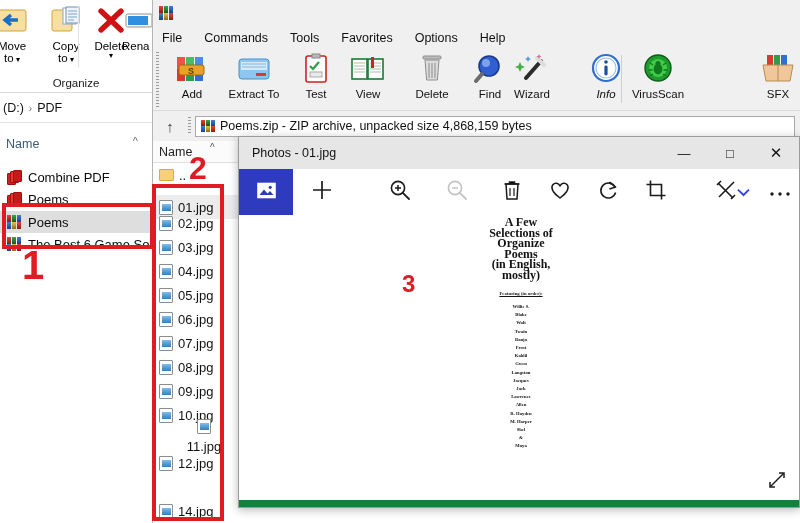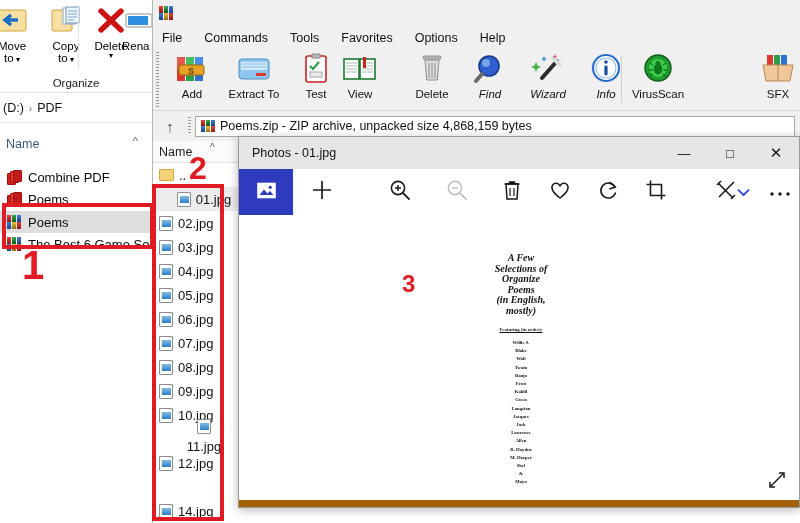--- a/index.html
+++ b/index.html
@@ -148,21 +148,21 @@
   .ico-folderup { width: 15px; height: 12px; background: #f4d27a; border:1px solid #d9ab3f;
                   border-radius: 1px; flex:none; }
   .ico-jpg { position: relative; width: 14px; height: 15px; flex:none;
              background: #fff; border: 1px solid #8d8d8d; border-radius: 1px; }
   .ico-jpg::after { content:''; position:absolute; left:2px; top:3px; width:9px; height:7px;
              background: linear-gradient(#7fbce8,#2f7fc4); }
 
   
   #photos {
     position: absolute; left: 238px; top: 136px; width: 562px; height: 372px;
-    background: #a16207; border: 1px solid #9b9b9b;
+    background: #15803d; border: 1px solid #9b9b9b;
     box-shadow: 0 2px 9px rgba(0,0,0,.28);
   }
   .ph-title {
     position: absolute; left: 0; top: 0; width: 560px; height: 32px;
     background: #e6e6e6; display: flex; align-items: center;
   }
   .ph-title-text { font-size: 12.5px; color: #111; padding-left: 13px; flex: 1; }
   .ph-wb { width: 46px; height: 32px; display: flex; align-items: center;
            justify-content: center; font-size: 13px; color: #111; }
   .ph-wb.close { font-size: 15px; }
@@ -183,22 +183,22 @@
   .ph-canvas {
     position: absolute; left: 0; top: 78px; width: 560px; height: 285px;
     background: #ffffff;
   }
   .ph-expand { position: absolute; right: 10px; bottom: 8px; width: 24px; height: 24px;
                display:flex; align-items:center; justify-content:center; color:#222; }
 
   
   .doc-page { position: absolute; left: 232px; top: 2px; width: 100px; text-align: center; }
   .doc-title {
-    font-family: "Liberation Serif", serif; font-weight: bold; font-style: italic;
-    font-size: 10px; line-height: 10.5px; color: #121212; margin-top: 36px;
+    font-family: "Liberation Serif", serif; font-weight: bold; 
+    font-size: 12px; line-height: 10.5px; color: #121212;
   }
   .doc-feat {
     margin-top: 11px; font-family: "Liberation Serif", serif; font-weight: bold;
     font-size: 4.6px; letter-spacing: .1px; text-decoration: underline; color:#121212;
   }
   .doc-names {
     margin-top: 7px; font-family: "Liberation Serif", serif; font-weight: bold;
     font-size: 4.7px; line-height: 8.2px; color: #121212;
   }
 
@@ -379,21 +379,21 @@
           <svg width="36" height="34" viewBox="0 0 36 34">
             <rect x="8" y="4" width="20" height="26" rx="2" fill="#fdfdfd" stroke="#cc2222" stroke-width="1.6"></rect>
             <rect x="14" y="2" width="8" height="4" fill="#b8b8b8" stroke="#888"></rect>
             <path d="M12 14 l3 3 l6 -7" stroke="#2f9e4a" stroke-width="2.2" fill="none"></path>
             <rect x="12" y="20" width="12" height="5" fill="#e9e9e9" stroke="#aaa"></rect>
           </svg>
         </span>
         <span>Test</span>
       </div>
 
-      <div class="wr-tb-btn" style="left:176px;">
+      <div class="wr-tb-btn" style="left:184px;">
         <span class="g">
           <svg width="36" height="34" viewBox="0 0 36 34">
             <rect x="2" y="7" width="15" height="20" fill="#fff" stroke="#1d7a33" stroke-width="1.6"></rect>
             <rect x="18" y="7" width="15" height="20" fill="#fff" stroke="#1d7a33" stroke-width="1.6"></rect>
             <path d="M4 11h11M4 14h11M4 17h11M4 20h11M20 11h11M20 14h11M20 17h11M20 20h11" stroke="#9bb8a2" stroke-width=".9"></path>
             <rect x="21" y="5" width="3" height="11" fill="#cc2222"></rect>
           </svg>
         </span>
         <span>View</span>
       </div>
@@ -402,32 +402,32 @@
         <span class="g">
           <svg width="36" height="34" viewBox="0 0 36 34">
             <rect x="9" y="4" width="18" height="3" rx="1" fill="#bdbdbd" stroke="#8e8e8e"></rect>
             <path d="M11 8 h14 l-1.6 20 h-10.8 z" fill="#dcdcdc" stroke="#8e8e8e"></path>
             <path d="M15 11v15M18 11v15M21 11v15" stroke="#9b9b9b" stroke-width="1.2"></path>
           </svg>
         </span>
         <span>Delete</span>
       </div>
 
-      <div class="wr-tb-btn" style="left:306px;font-style:italic;">
+      <div class="wr-tb-btn" style="left:306px;">
         <span class="g">
           <svg width="36" height="34" viewBox="0 0 36 34">
             <circle cx="17" cy="14" r="10" fill="#2f5fd0" stroke="#1a3a8a" stroke-width="1.6"></circle>
             <circle cx="14" cy="11" r="4" fill="#8fb4f0" opacity=".8"></circle>
             <path d="M10 22 L4 29" stroke="#6b6b6b" stroke-width="4" stroke-linecap="round"></path>
           </svg>
         </span>
         <span>Find</span>
       </div>
 
-      <div class="wr-tb-btn" style="left:364px;font-style:italic;">
+      <div class="wr-tb-btn" style="left:348px;">
         <span class="g">
           <svg width="36" height="34" viewBox="0 0 36 34">
             <path d="M12 26 L27 9" stroke="#2b2b2b" stroke-width="4" stroke-linecap="round"></path>
             <path d="M23 6 L30 13" stroke="#dcdcdc" stroke-width="4" stroke-linecap="round"></path>
             <path d="M6 10 l1.6 3.4 3.4 1.6 -3.4 1.6 -1.6 3.4 -1.6 -3.4 -3.4 -1.6 3.4 -1.6z" fill="#43b24a"></path>
             <path d="M14 4 l1 2 2 1 -2 1 -1 2 -1 -2 -2 -1 2 -1z" fill="#4d9ae0"></path>
             <path d="M25 2 l.8 1.7 1.7 .8 -1.7 .8 -.8 1.7 -.8 -1.7 -1.7 -.8 1.7 -.8z" fill="#e06b8a"></path>
           </svg>
         </span>
         <span>Wizard</span>
@@ -492,21 +492,21 @@
     <div class="wr-list-hdr">
       <span>Name</span>
       <span class="chev">^</span>
     </div>
 
     <div class="wr-list">
       <div class="wr-row" style="top:0px;">
         <span class="ico-folderup"></span>
         <span>..</span>
       </div>
-      <div class="wr-row sel" style="top:24px;justify-content:center;">
+      <div class="wr-row sel" style="top:32px;">
           <span class="ico-jpg"></span>
           <span>01.jpg</span>
         </div>
       <div class="wr-row" style="top:48px;">
           <span class="ico-jpg"></span>
           <span>02.jpg</span>
         </div>
       <div class="wr-row" style="top:72px;">
           <span class="ico-jpg"></span>
           <span>03.jpg</span>

